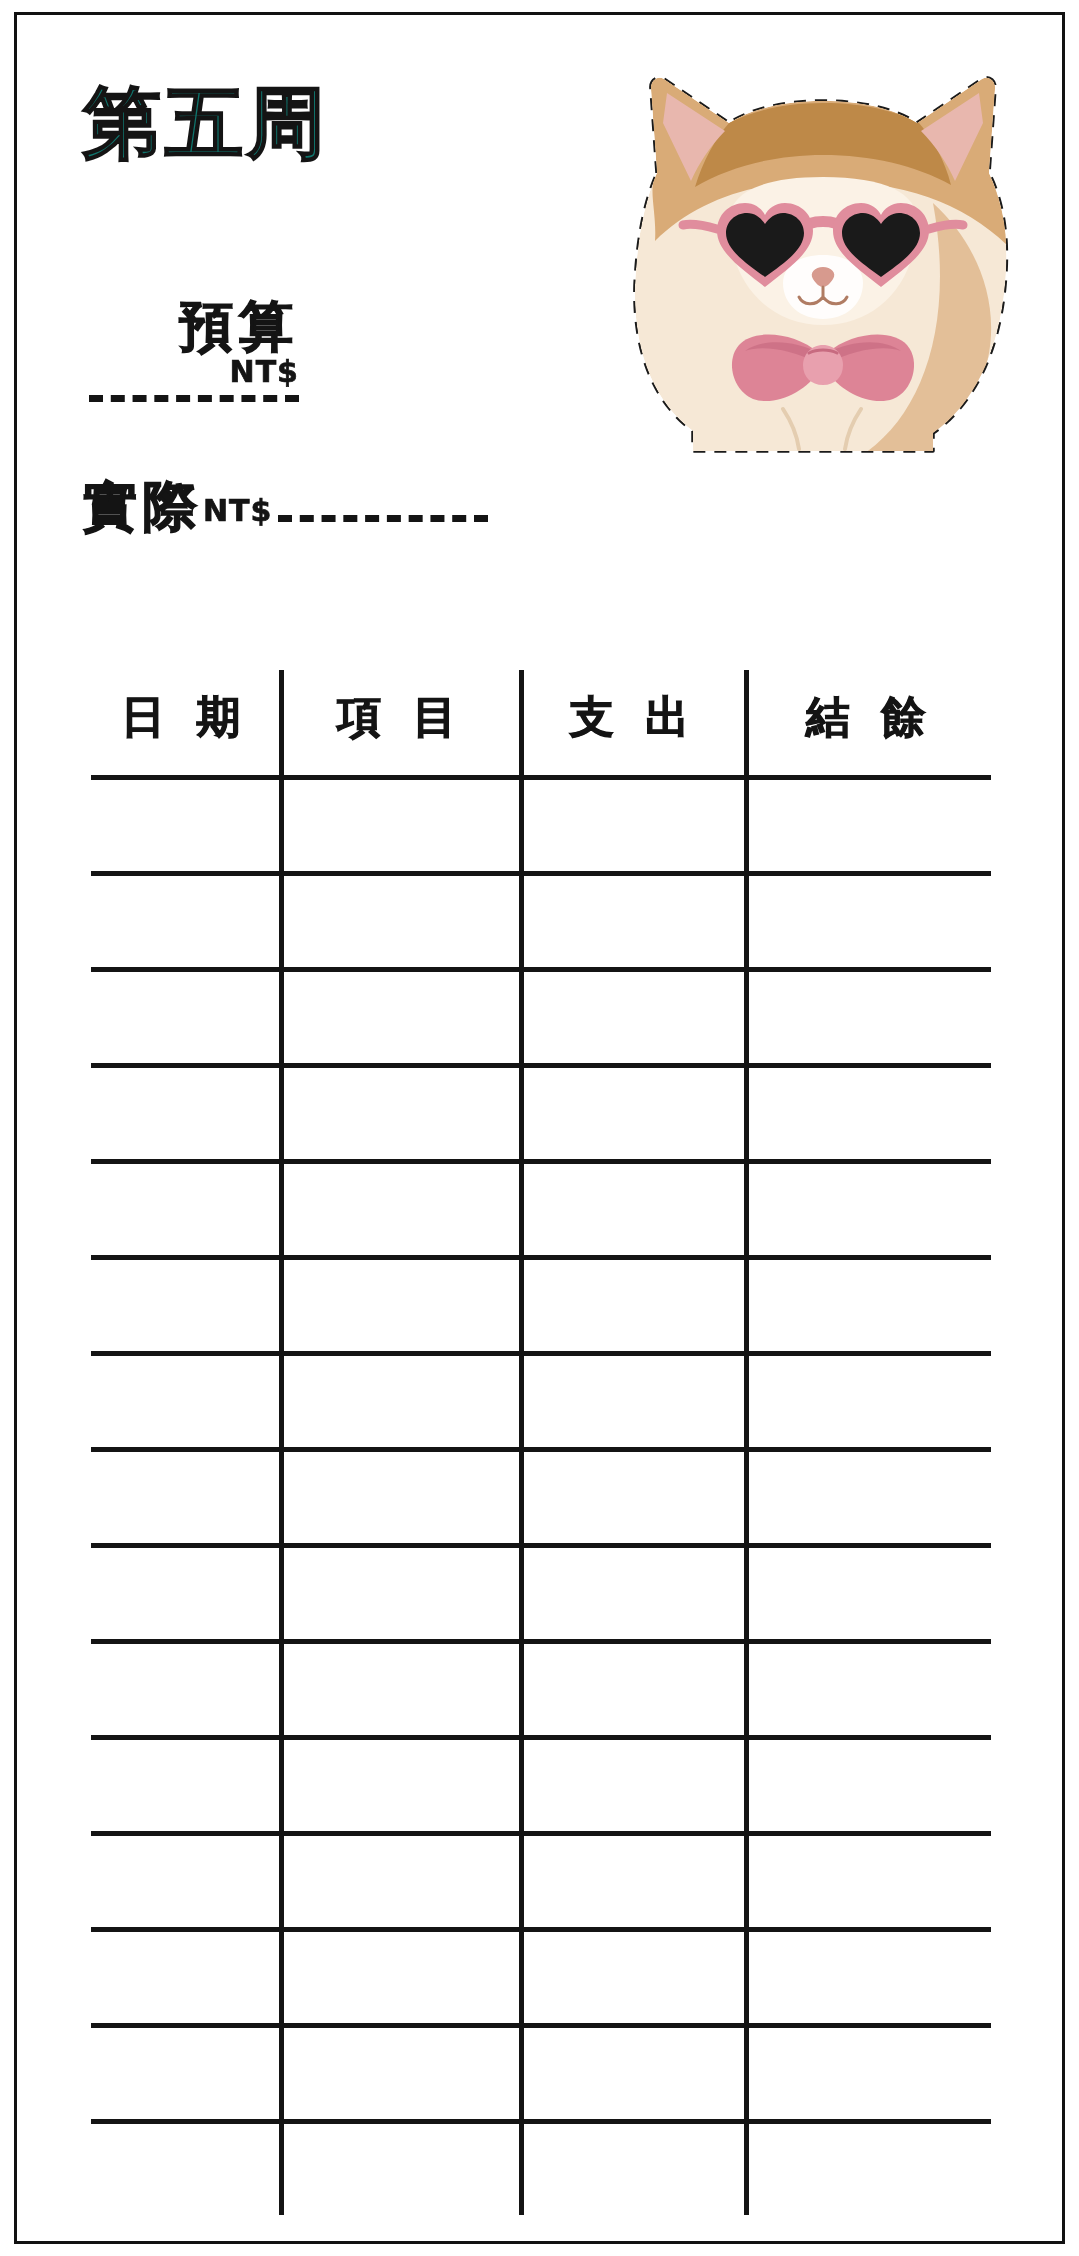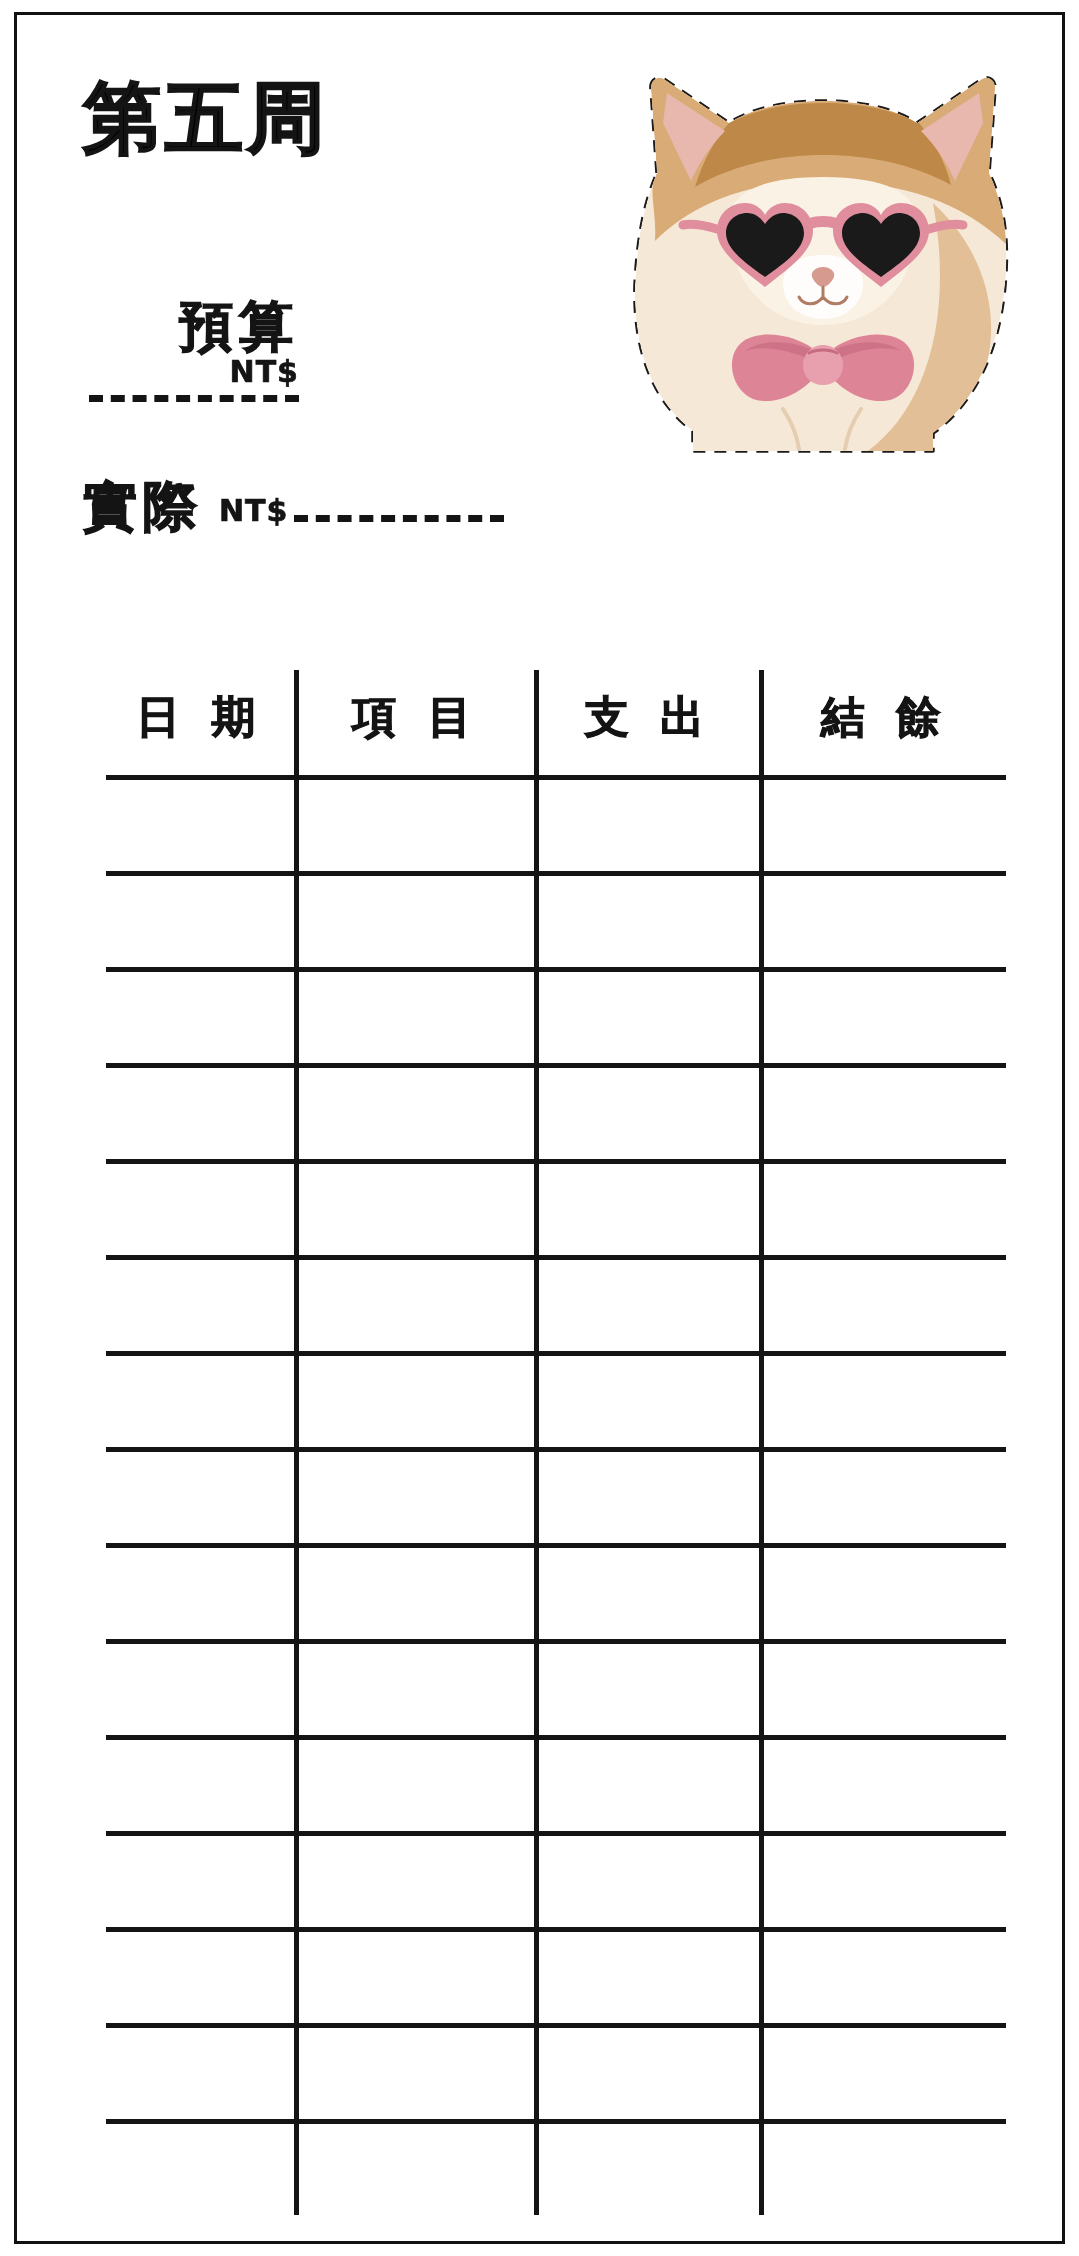--- a/index.html
+++ b/index.html
@@ -32,25 +32,25 @@
     border: 3px solid #111111;
     box-sizing: border-box;
     background: #ffffff;
   }
 
   
   .week-title {
     position: absolute;
     left: 66px;
     top: 70px;
-    font-family: Liberation Mono, monospace;
+    font-family: Liberation Serif, serif;
     font-weight: bold;
     font-size: 78px;
     letter-spacing: 4px;
-    color: #000000;
+    color: #0f766e;
     line-height: 1;
     white-space: nowrap;
     -webkit-text-stroke: 2px #141414;
   }
 
   .money-row {
     position: absolute;
     left: 66px;
     display: flex;
     align-items: flex-end;
@@ -67,21 +67,20 @@
     color: #141414;
     -webkit-text-stroke: 1.4px #141414;
     line-height: 1;
   }
   .money-unit {
     font-family: "DejaVu Sans", sans-serif;
     font-weight: bold;
     font-size: 30px;
     letter-spacing: 1px;
     color: #141414;
-    margin-left: 16px;
     margin-bottom: 6px;
     -webkit-text-stroke: 0.7px #141414;
   }
   .money-blank {
     width: 210px;
     margin-left: 6px;
     margin-bottom: 12px;
     border-bottom: 7px dashed #141414;
     height: 0;
   }
@@ -92,21 +91,21 @@
     left: 616px;
     top: 38px;
     width: 380px;
     height: 400px;
   }
   .cat-sticker svg { display: block; }
 
   
   .table-wrap {
     position: absolute;
-    left: 89px;
+    left: 74px;
     top: 655px;
     width: 900px;
     height: 1430px;
   }
   table.ledger {
     width: 100%;
     height: 100%;
     border-collapse: collapse;
     table-layout: fixed;
   }

